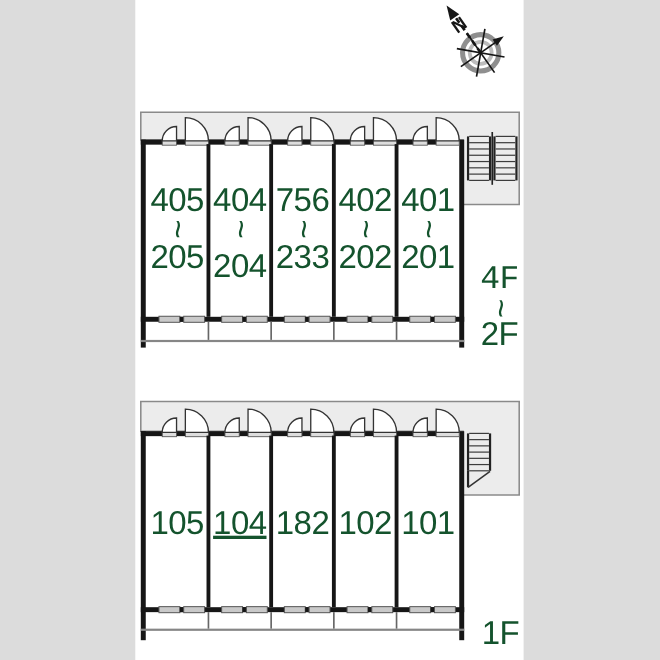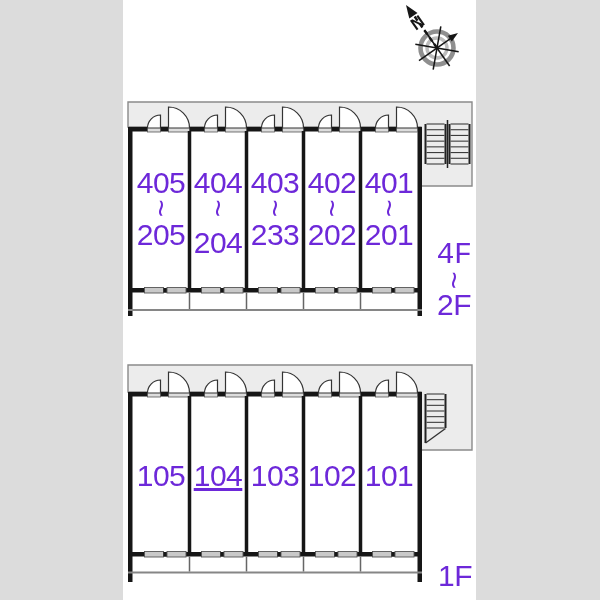--- a/index.html
+++ b/index.html
@@ -3,21 +3,21 @@
 <meta charset="utf-8">
 <style>
   html,body{margin:0;padding:0;background:#fff;}
   .stage{position:relative;width:600px;height:600px;background:#ffffff;overflow:hidden;
          font-family:"Liberation Sans", sans-serif;}
   .band{position:absolute;top:0;height:600px;background:#dcdcdc;}
   .band.left{left:0;width:123px;}
   .band.right{left:476px;width:124px;}
   svg{position:absolute;left:0;top:0;}
   .num{position:absolute;display:flex;align-items:center;justify-content:center;
-       color:#6d28d9;font-size:30px;letter-spacing:-0.5px;white-space:nowrap;}
+       color:#14532d;font-size:30px;letter-spacing:-0.5px;white-space:nowrap;}
   .roomnum{width:56px;height:24px;}
   .tildebox{width:24px;height:24px;font-size:30px;transform:rotate(90deg);}
   .floorlbl{width:56px;height:24px;}
 </style>
 </head>
 <body>
 
 <div class="stage">
 
   <div class="band left"></div>
@@ -180,37 +180,37 @@
   </svg>
 
   <div class="num roomnum" style="left:133px;top:171px;">405</div>
   <div class="num tildebox" style="left:149px;top:196px;">~</div>
   <div class="num roomnum" style="left:133px;top:223px;">205</div>
 
   <div class="num roomnum" style="left:190px;top:171px;">404</div>
   <div class="num tildebox" style="left:206px;top:196px;">~</div>
   <div class="num roomnum" style="left:190px;top:231px;">204</div>
 
-  <div class="num roomnum" style="left:247px;top:171px;">403</div>
+  <div class="num roomnum" style="left:247px;top:171px;">756</div>
   <div class="num tildebox" style="left:263px;top:196px;">~</div>
   <div class="num roomnum" style="left:247px;top:223px;">233</div>
 
   <div class="num roomnum" style="left:304px;top:171px;">402</div>
   <div class="num tildebox" style="left:320px;top:196px;">~</div>
   <div class="num roomnum" style="left:304px;top:223px;">202</div>
 
   <div class="num roomnum" style="left:361px;top:171px;">401</div>
   <div class="num tildebox" style="left:377px;top:196px;">~</div>
   <div class="num roomnum" style="left:361px;top:223px;">201</div>
 
   <div class="num floorlbl" style="left:426px;top:243px;font-family:Liberation Mono, monospace;">4F</div>
   <div class="num tildebox" style="left:442px;top:268px;">~</div>
   <div class="num floorlbl" style="left:426px;top:293px;">2F</div>
 
   <div class="num roomnum" style="left:133px;top:464px;">105</div>
   <div class="num roomnum" style="left:190px;top:464px;text-decoration:underline;">104</div>
-  <div class="num roomnum" style="left:247px;top:464px;">103</div>
+  <div class="num roomnum" style="left:247px;top:464px;">182</div>
   <div class="num roomnum" style="left:304px;top:464px;">102</div>
   <div class="num roomnum" style="left:361px;top:464px;">101</div>
 
   <div class="num floorlbl" style="left:427px;top:564px;">1F</div>
 
 </div>
 
 </body></html>

